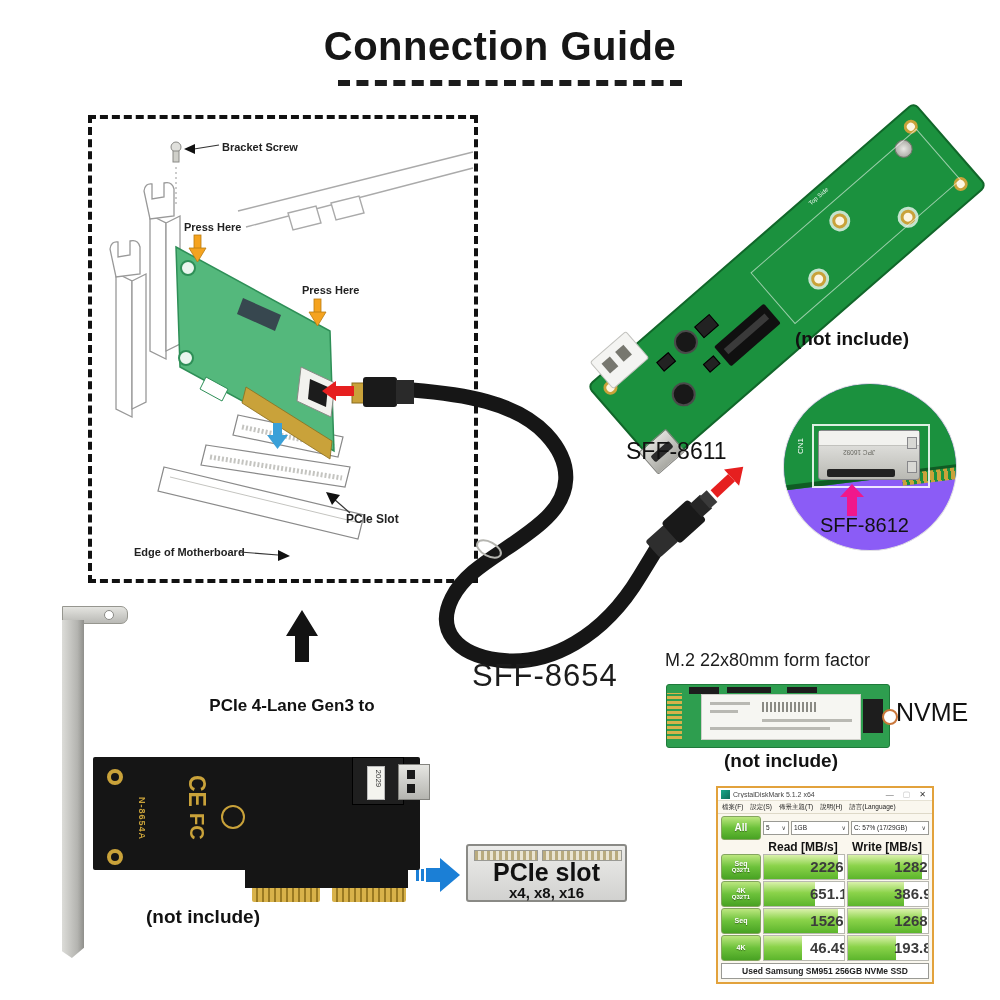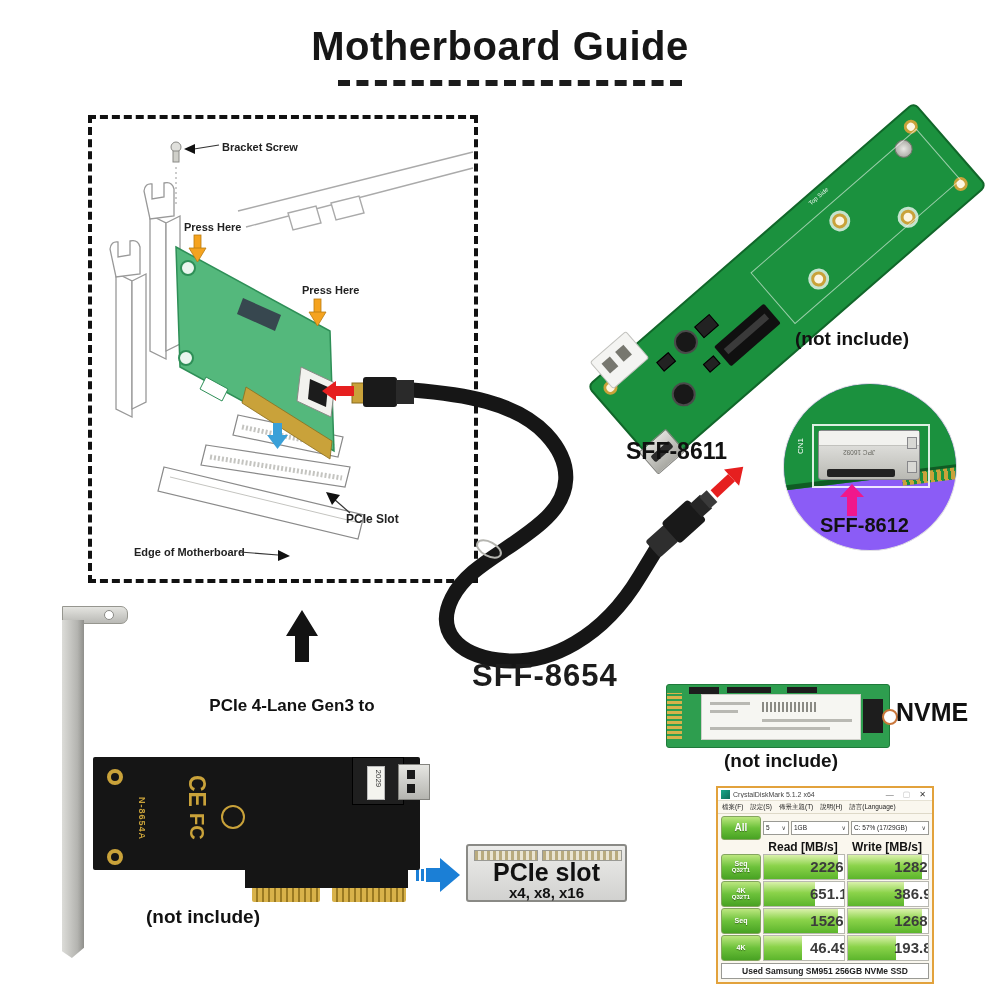--- a/index.html
+++ b/index.html
@@ -1,19 +1,19 @@
 <!DOCTYPE html>
 <html><head>
 <meta charset="utf-8">
 <style>
   html,body{margin:0;padding:0;background:#fff;}
   .canvas{position:relative;width:1000px;height:1000px;background:#fff;overflow:hidden;
           font-family:"Liberation Sans",sans-serif;color:#1a1a1a;}
   .abs{position:absolute;}
-  .b{font-weight:bold;}
+  .b{font-weight:normal;}
   
   .page-title{left:0;right:0;top:24px;text-align:center;font-size:40px;font-weight:bold;color:#161616;letter-spacing:.5px;}
   .title-underline{left:338px;top:80px;width:344px;border-top:6px dashed #1c1c1c;height:0;}
   
   .dash-box{left:88px;top:115px;width:390px;height:468px;border:4px dashed #111;box-sizing:border-box;}
   .dash-box svg{position:absolute;left:-4px;top:-4px;}
   svg text{font-family:"Liberation Sans",sans-serif;}
   
   .b8611{left:570px;top:230px;width:430px;height:108px;transform:rotate(-41deg);
          background:#1b913e;border:2px solid #116退a;border:2px solid #11672a;border-radius:7px;}
@@ -71,21 +71,21 @@
   .val{position:relative;display:block;text-align:center;font-weight:bold;font-size:15px;color:#3c3c3c;line-height:24px;padding-left:46px;}
   .cdm-footer{height:16px;margin:1px 3px 3px;border:1px solid #9a9a94;background:#fff;display:flex;align-items:center;justify-content:center;font-size:8.5px;font-weight:600;color:#222;}
   .note{font-size:19px;font-weight:bold;color:#121212;}
   .overlay{left:0;top:0;pointer-events:none;}
 </style>
 </head>
 <body>
 
 <div class="canvas">
 
-  <div class="abs page-title">Motherboard Guide</div>
+  <div class="abs page-title">Connection Guide</div>
   <div class="abs title-underline"></div>
 
   <div class="abs dash-box">
     <svg width="390" height="468" viewBox="0 0 390 468">
 
       <g stroke="#aaa" stroke-width="1.4" fill="#fff">
         <path d="M150,96 L385,37"></path>
           <path d="M158,112 L385,53"></path>
         <path d="M200,98 L228,91 L233,108 L205,115 Z"></path>
         <path d="M243,88 L271,81 L276,98 L248,105 Z"></path>
@@ -263,20 +263,21 @@
     </div>
   <div class="abs note" style="left:146px;top:906px;">(not include)</div>
 
   <div class="abs slotbox">
     <div class="slotbar" style="left:6px;width:62px;"></div>
     <div class="slotbar" style="left:74px;width:78px;"></div>
     <div class="abs" style="left:0;top:12px;width:157px;text-align:center;font-size:25px;font-weight:bold;color:#111;">PCIe slot</div>
     <div class="abs" style="left:0;top:38px;width:157px;text-align:center;font-size:15px;font-weight:bold;color:#111;">x4, x8, x16</div>
   </div>
 
+  <div class="abs b" style="left:665px;top:650px;font-size:18px;color:#1c1c1c;">M.2 22x80mm form factor</div>
   <div class="abs m2pcb">
     <div class="m2fingers"></div>
     <div class="chip" style="left:22px;top:2px;width:30px;height:7px;"></div>
     <div class="chip" style="left:60px;top:2px;width:44px;height:6px;"></div>
     <div class="chip" style="left:120px;top:2px;width:30px;height:6px;"></div>
     <div class="m2label">
       <div class="m2line" style="left:8px;top:7px;width:40px;"></div>
       <div class="m2line" style="left:8px;top:15px;width:28px;"></div>
       <div class="m2line" style="left:60px;top:7px;width:56px;height:10px;background:repeating-linear-gradient(90deg,#8a8a84 0 2px,#f6f6f2 2px 4px);"></div>
       <div class="m2line" style="left:60px;top:24px;width:90px;"></div>

